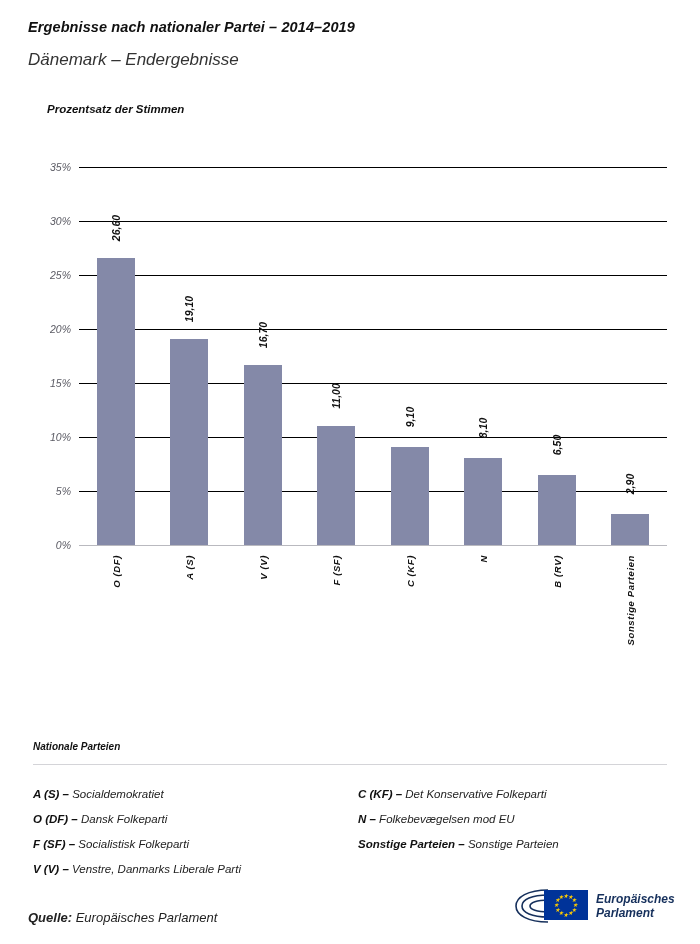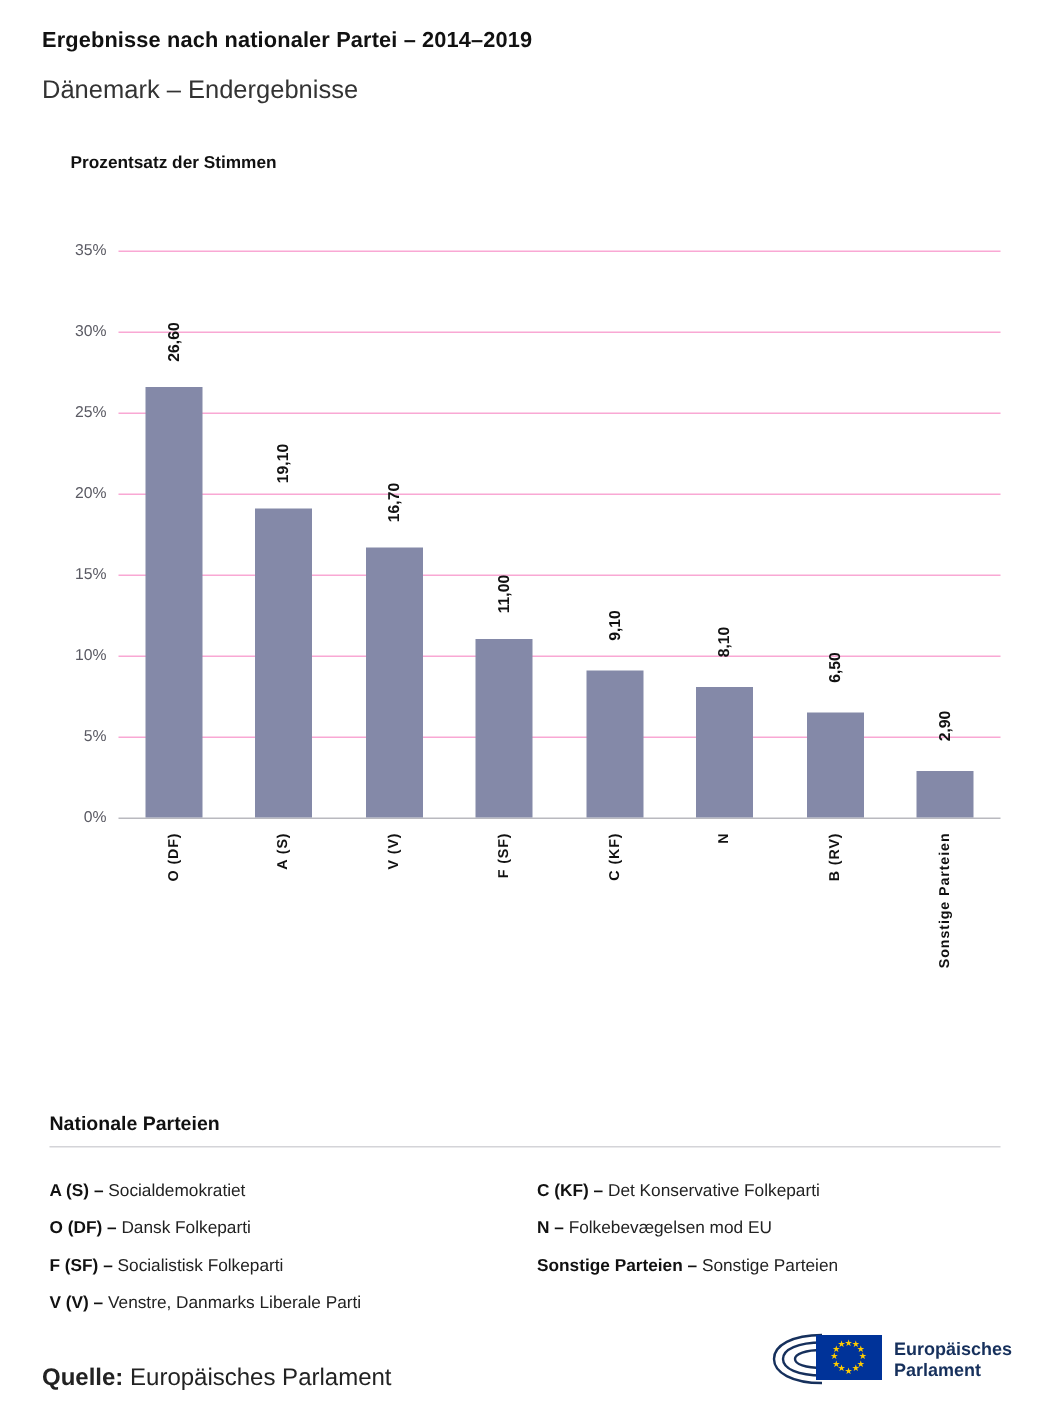--- a/index.html
+++ b/index.html
@@ -13,20 +13,21 @@
     font-family: "Liberation Sans", sans-serif;
     color: #1a1a1a;
     position: relative;
     overflow: hidden;
   }
   .page {
     position: relative;
     width: 700px;
     height: 944px;
     box-sizing: border-box;
+    font-style: italic;
   }
 
   
   .title {
     position: absolute;
     left: 28px;
     top: 19px;
     font-size: 14.5px;
     font-weight: bold;
     letter-spacing: 0.1px;
@@ -62,21 +63,21 @@
     left: 46px;
     top: 27px;
     width: 588px;
     height: 378px;  
   }
   .gridline {
     position: absolute;
     left: 0;
     width: 100%;
     height: 1px;
-    background: #f9a8d4;
+    background: #000000;
   }
   .gridline.zero {
     background: #b9b9bf;
   }
   .ytick {
     position: absolute;
     right: 100%;
     margin-right: 8px;
     transform: translateY(-50%);
     font-size: 10.5px;
@@ -125,21 +126,21 @@
     transform: translateX(-50%) rotate(180deg);
     margin-top: 10px;
     letter-spacing: 0.6px;
   }
 
   
   .legend-title {
     position: absolute;
     left: 33px;
     top: 741px;
-    font-size: 13px;
+    font-size: 10px;
     font-weight: bold;
     color: #111111;
     text-align: center;
   }
   .legend-rule {
     position: absolute;
     left: 33px;
     top: 764px;
     width: 634px;
     height: 1px;
@@ -164,21 +165,21 @@
   }
   .legend-item .full {
     color: #222222;
   }
 
   
   .source {
     position: absolute;
     left: 28px;
     top: 910px;
-    font-size: 16px;
+    font-size: 13px;
     color: #222222;
   }
   .source .src-label {
     font-weight: bold;
   }
   .ep-logo {
     position: absolute;
     right: 28px;
     top: 884px;
     width: 160px;

